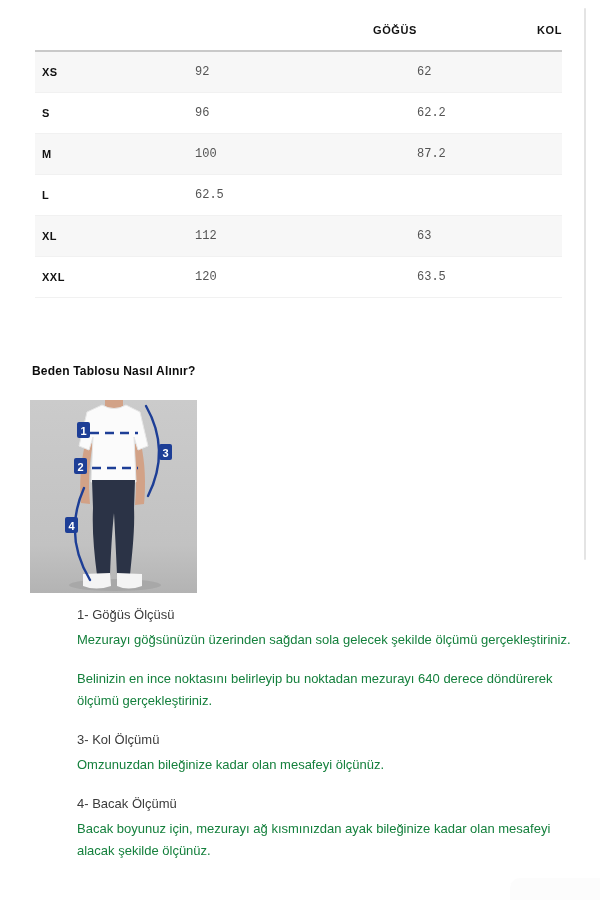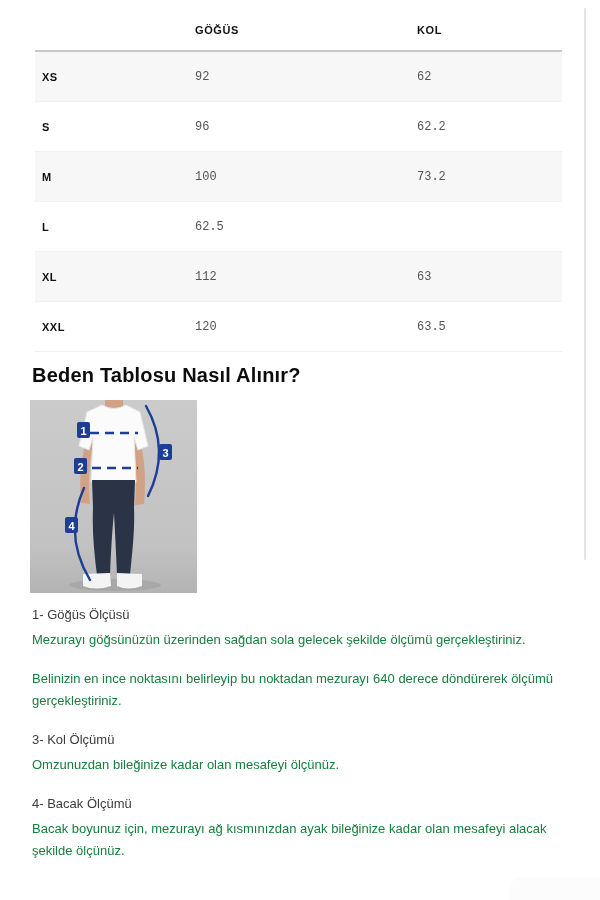--- a/index.html
+++ b/index.html
@@ -15,51 +15,52 @@
   
   .size-table { position:absolute; left:35px; top:10px; width:527px; }
   .t-head {
     display:grid; grid-template-columns:160px 222px 1fr;
     height:42px; align-items:center;
     border-bottom:2px solid #c9c9c9;
   }
   .t-head .cell {
     font-size:11px; font-weight:bold; color:#111;
     letter-spacing:.6px;
+    text-align:right;
   }
   .t-row {
     display:grid; grid-template-columns:160px 222px 1fr;
-    height:50px; align-items:center;
+    height:41px; align-items:center;
     border-bottom:1px solid #f1f1f1;
   }
   .t-row.stripe { background:#f7f7f7; }
   .t-row .size {
     font-size:11px; font-weight:bold; color:#111; padding-left:7px;
     letter-spacing:.5px;
   }
   .t-row .val { font-size:12px; color:#545454;font-family:Liberation Mono, monospace; }
   .t-head .cell.first { padding-left:7px; }
 
   
   .guide-title {
     position:absolute; left:32px; top:364px;
-    font-size:20px; font-weight:bold; color:#0d0d0d;
+    font-size:12px; font-weight:bold; color:#0d0d0d;
     letter-spacing:.2px;
   }
 
   .figure-wrap {
     position:absolute; left:30px; top:400px;
     width:167px; height:193px;
   }
   .figure-wrap svg { display:block; }
 
   .steps {
     position:absolute; left:32px; top:604px; width:552px;
   }
-  .step { margin-bottom:17px; }
+  .step { margin-bottom:17px;margin-left:45px; }
   .step-heading {
     font-size:13px; color:#3b3b3b; line-height:22px; margin-bottom:3px;
   }
   .step-body {
     font-size:13px; color:#15803d; line-height:22px; max-width:550px;
   }
 
   
   .scrollbar-line {
     position:absolute; left:584px; top:8px; width:2px; height:552px;
@@ -86,21 +87,21 @@
     <div class="val">62</div>
   </div>
   <div class="t-row">
     <div class="size">S</div>
     <div class="val">96</div>
     <div class="val">62.2</div>
   </div>
   <div class="t-row stripe">
     <div class="size">M</div>
     <div class="val">100</div>
-    <div class="val">73.2</div>
+    <div class="val">87.2</div>
   </div>
   <div class="t-row">
     <div class="size">L</div>
     <div class="val">62.5</div>
   </div>
   <div class="t-row stripe">
     <div class="size">XL</div>
     <div class="val">112</div>
     <div class="val">63</div>
   </div>

